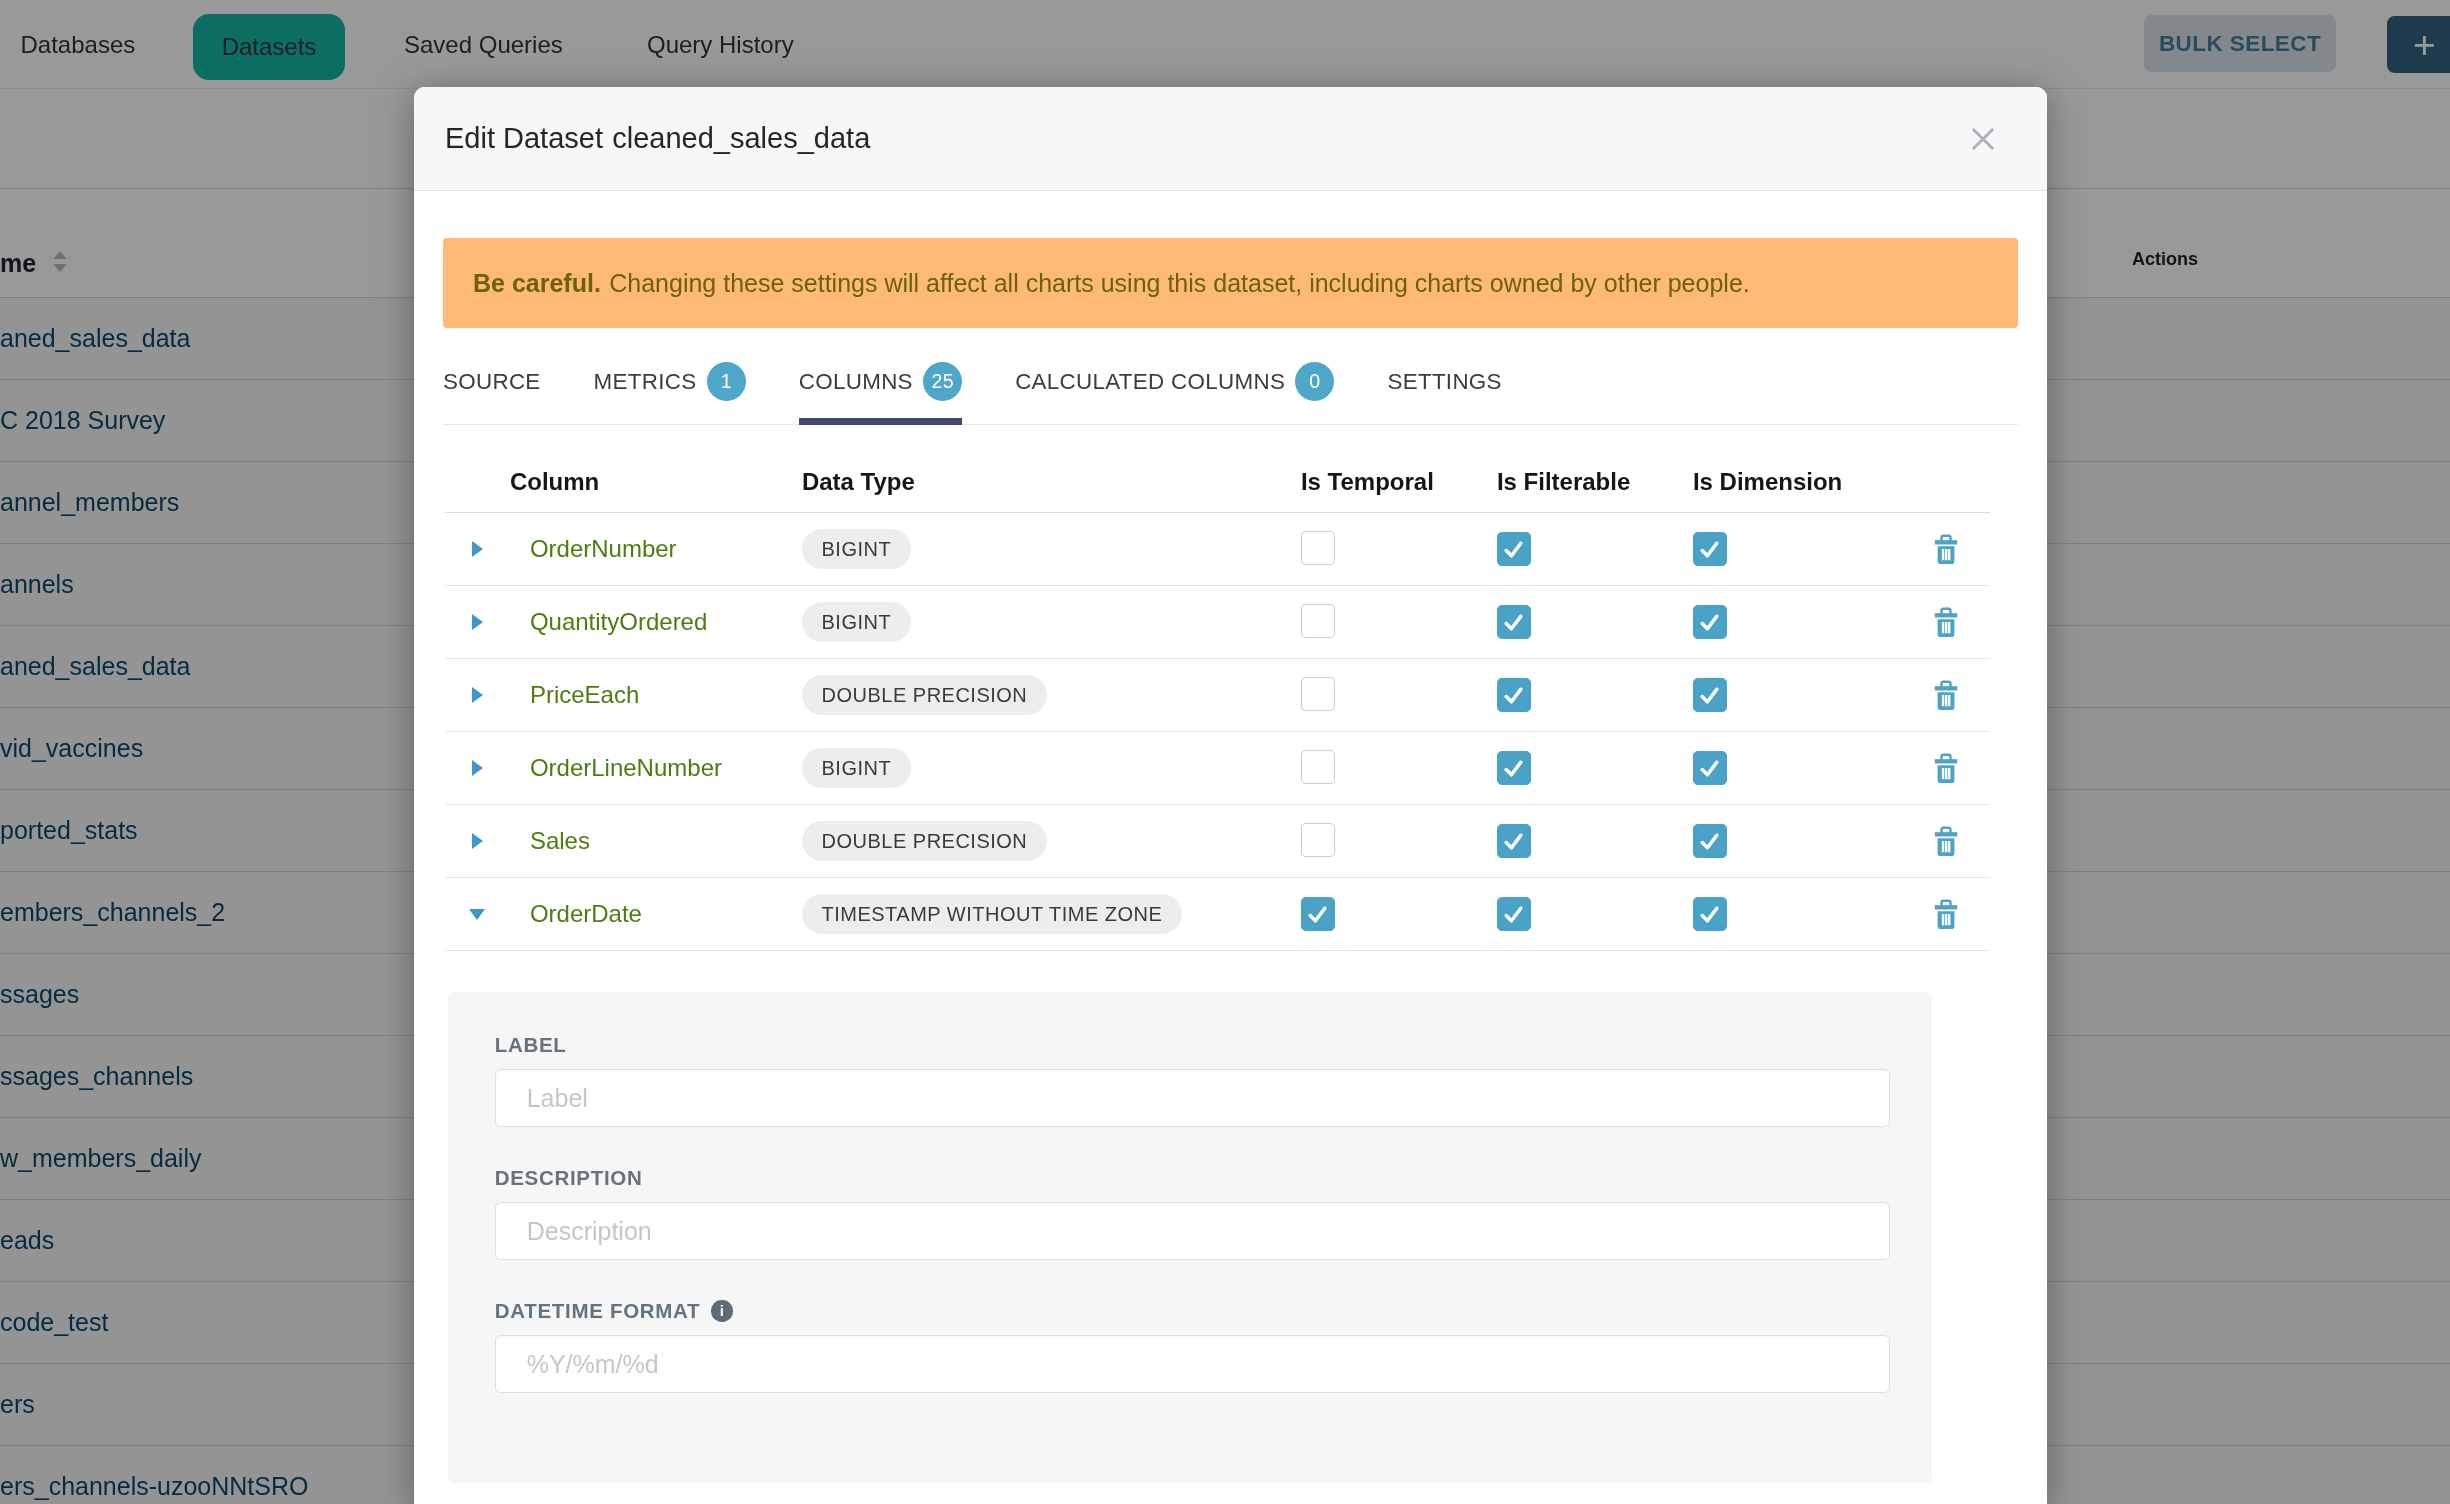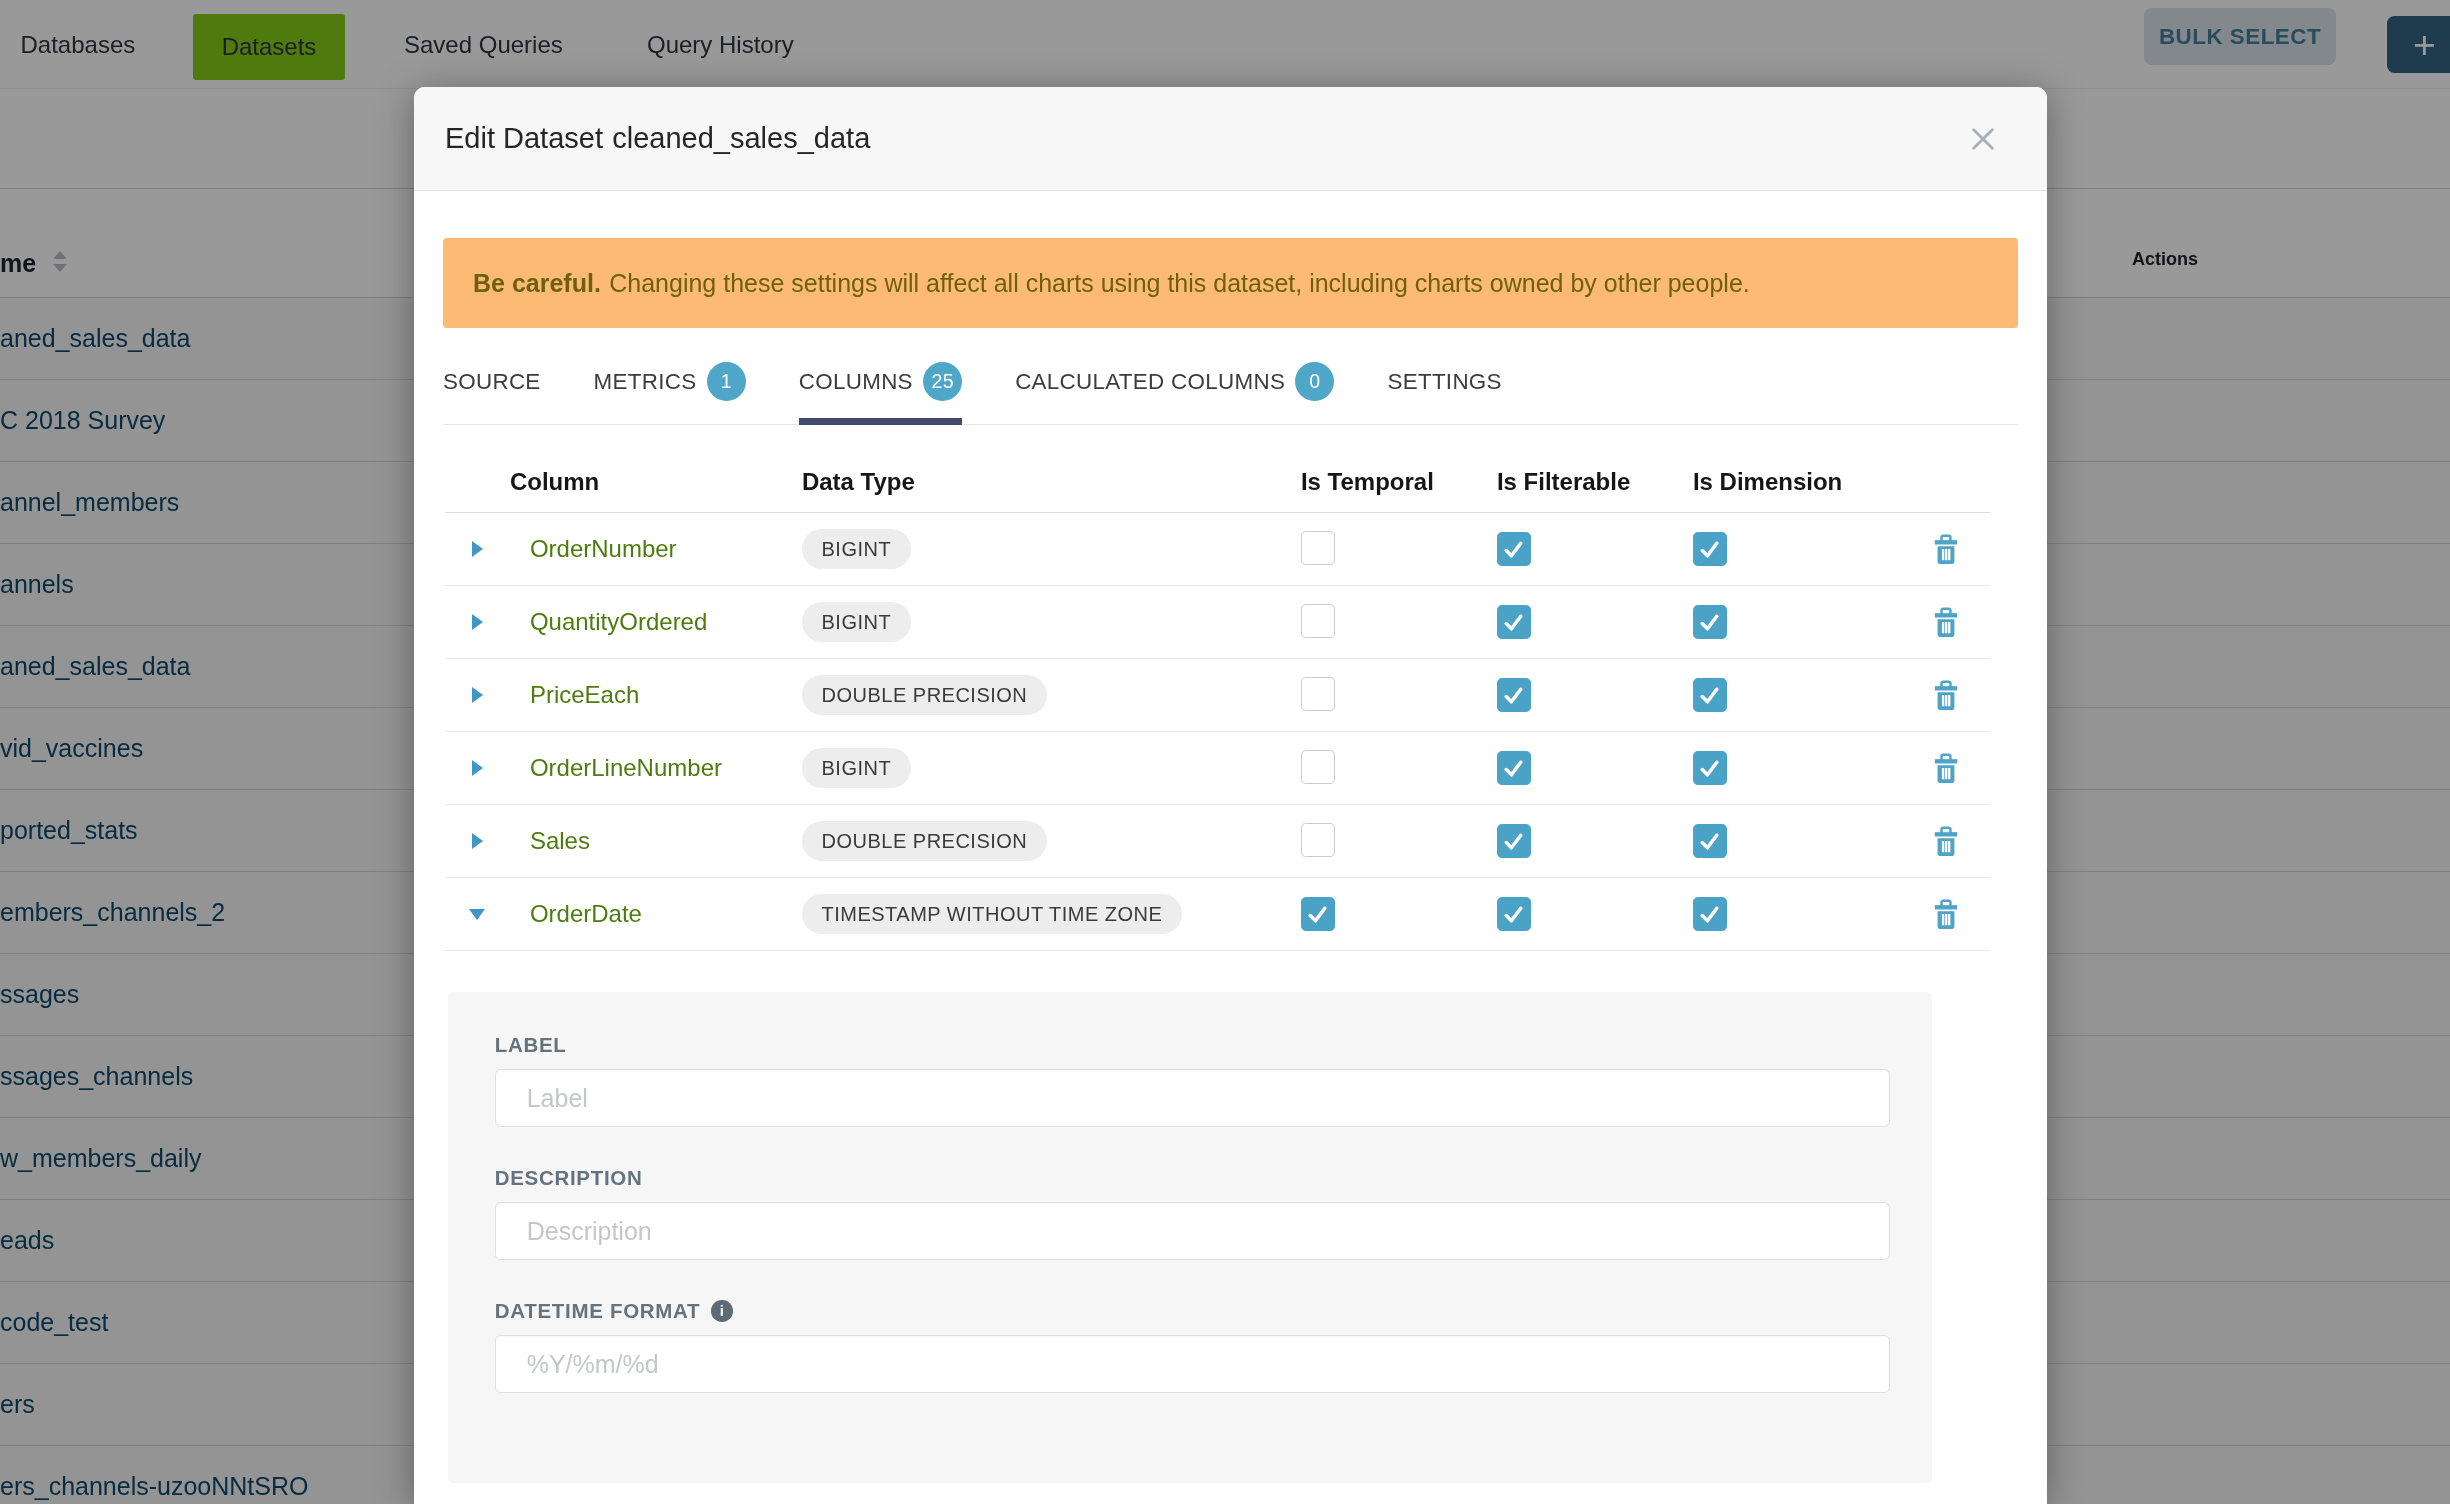--- a/index.html
+++ b/index.html
@@ -5,21 +5,21 @@
   * { margin:0; padding:0; box-sizing:border-box; }
   html,body { background:#777; }
   .page {
     position:relative; width:2450px; height:1505px; overflow:hidden;
     background:#fff; font-family:"Liberation Sans", sans-serif; color:#2F3440;
   }
   
   .backdrop { position:absolute; inset:0; background:#fff; }
   .topnav { position:absolute; left:0; top:0; width:100%; height:89px; background:#fff; border-bottom:0.9px solid #ECECEC; }
   .nav-item { position:absolute; top:0; height:89px; display:flex; align-items:center; font-size:24px; color:#2F3440; cursor:pointer; }
-  .nav-pill { position:absolute; top:14px; height:66px; border-radius:3px; background:#84cc16; display:flex; align-items:center; justify-content:center; font-size:24px; color:#2F3440; }
+  .nav-pill { position:absolute; top:14px; height:66px; border-radius:16px; background:#14b8a6; display:flex; align-items:center; justify-content:center; font-size:24px; color:#2F3440; }
   .btn-secondary { position:absolute; display:flex; align-items:center; justify-content:center; background:#D9E3E9; color:#457F9B; font-weight:700; font-size:22.4px; letter-spacing:0.5px; border-radius:7.5px; cursor:pointer; }
   .btn-primary { position:absolute; display:flex; align-items:center; justify-content:center; background:#356482; color:#fff; border-radius:7.5px; font-size:39px; font-weight:400; cursor:pointer; }
   .subtoolbar { position:absolute; left:0; top:89px; width:100%; height:100px; background:#fff; border-bottom:0.9px solid #D6D6D6; }
   .caret-down { width:0; height:0; border-left:10.3px solid transparent; border-right:10.3px solid transparent; border-top:12px solid #8E939B; display:inline-block; }
   .db-filter { position:absolute; top:140px; height:41px; display:flex; align-items:center; gap:13px; font-size:24px; }
   .db-label { font-weight:700; color:#1E2430; }
   .db-value { color:#3C4350; }
   .listheader { position:absolute; left:0; top:189px; width:100%; height:109px; background:#fff; border-bottom:0.9px solid #D6D6D6; }
   .name-h { position:absolute; left:0; top:60px; font-size:25px; font-weight:700; color:#20242E; }
   .sort-icons { position:absolute; left:53px; top:62px; display:flex; flex-direction:column; gap:4.7px; }
@@ -68,21 +68,21 @@
 <body>
 
 <div class="page">
 
   <div class="backdrop">
     <div class="topnav">
       <div class="nav-item" style="left:20.5px">Databases</div>
       <div class="nav-pill" style="left:193px;width:152px">Datasets</div>
       <div class="nav-item" style="left:404px">Saved Queries</div>
       <div class="nav-item" style="left:647px">Query History</div>
-      <div class="btn-secondary" style="left:2144px;top:8px;width:192px;height:57px">BULK SELECT</div>
+      <div class="btn-secondary" style="left:2144px;top:15px;width:192px;height:57px">BULK SELECT</div>
       <div class="btn-primary" style="left:2387px;top:16px;width:75px;height:57px">
         <span>+</span>
       </div>
     </div>
 
     <div class="subtoolbar">
       <div class="db-filter" style="left:22.4px">
           <span class="caret-down"></span>
         </div>
       <div class="db-filter" style="left:101px">

